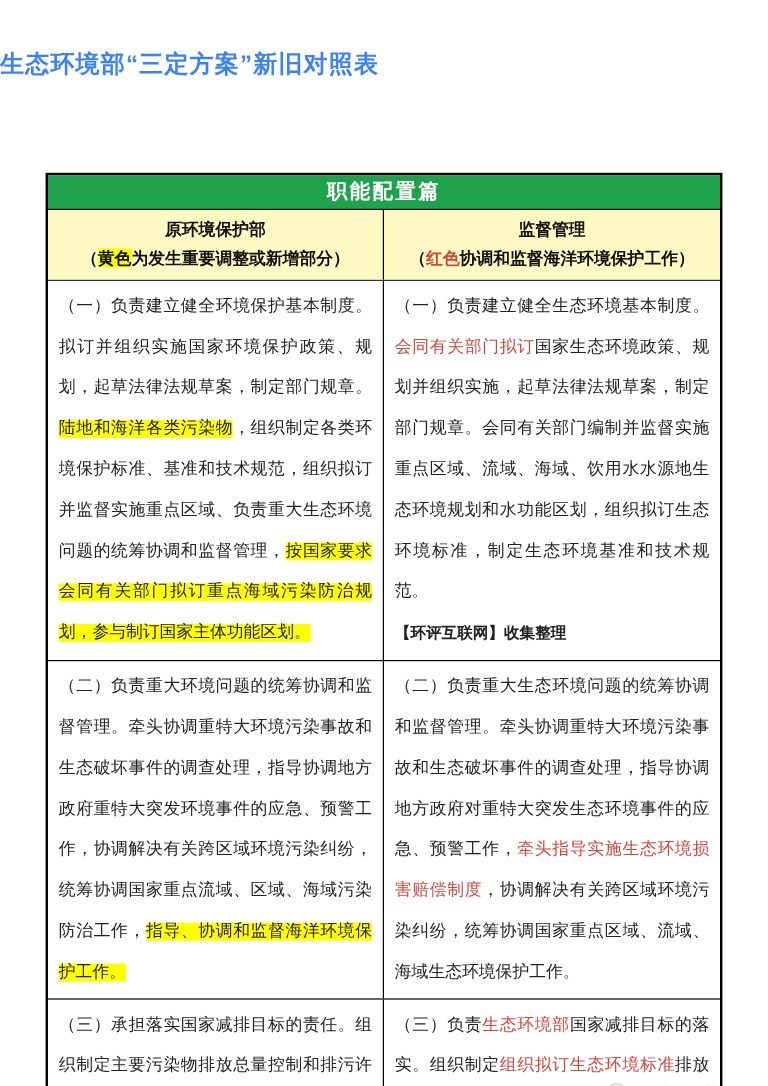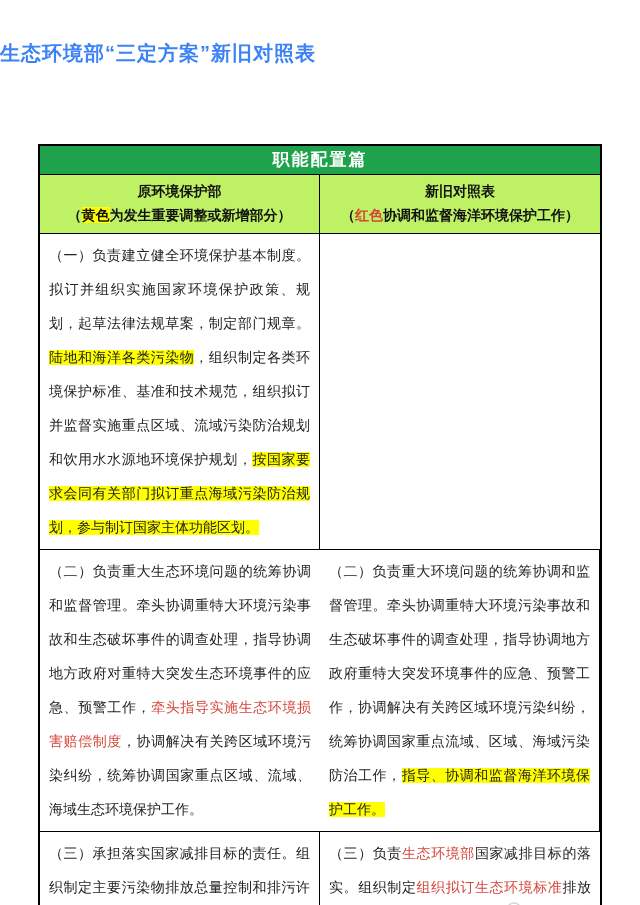--- a/index.html
+++ b/index.html
@@ -23,21 +23,21 @@
 
   .section-header{
     background:#1fa24c;color:#ffffff;text-align:center;
     font-family:"Liberation Sans","DejaVu Sans",sans-serif;
     font-size:17px;font-weight:bold;letter-spacing:2px;
     height:28px;line-height:28px;border-bottom:1px solid #000;
   }
 
   .col-header-row{display:flex;border-bottom:1px solid #000;}
   .col-header{
-    background:#bef264;width:50%;box-sizing:border-box;
+    background:#fef9c3;width:50%;box-sizing:border-box;
     text-align:center;padding:4px 2px 6px 2px;
     font-family:"Liberation Sans","DejaVu Sans",sans-serif;
     font-size:14px;font-weight:bold;line-height:24px;color:#111;
   }
   .col-header.left{border-right:1px solid #000;}
 
   .body-row{display:flex;border-bottom:1px solid #000;}
   .body-row:last-child{border-bottom:none;}
   .cell{
     width:50%;box-sizing:border-box;padding:5px 9px 4px 9px;
@@ -77,32 +77,33 @@
   <div class="doc-table">
 
     <div class="section-header">职能配置篇</div>
 
     <div class="col-header-row">
       <div class="col-header left">
         <div>原环境保护部</div>
         <div><span>（</span><span class="hl">黄色</span><span>为发生重要调整或新增部分）</span></div>
       </div>
       <div class="col-header">
-        <div>新旧对照表</div>
+        <div>监督管理</div>
         <div><span>（</span><span class="red">红色</span><span>协调和监督海洋环境保护工作）</span></div>
       </div>
     </div>
 
     <div class="body-row row-1">
-      <div class="cell left"><span>（一）负责建立健全环境保护基本制度。拟订并组织实施国家环境保护政策、规划，起草法律法规草案，制定部门规章。</span><span class="hl">陆地和海洋各类污染物</span><span>，组织制定各类环境保护标准、基准和技术规范，组织拟订并监督实施重点区域、流域污染防治规划和饮用水水源地环境保护规划，</span><span class="hl">按国家要求会同有关部门拟订重点海域污染防治规划，参与制订国家主体功能区划。</span></div>
+      <div class="cell left"><span>（一）负责建立健全环境保护基本制度。拟订并组织实施国家环境保护政策、规划，起草法律法规草案，制定部门规章。</span><span class="hl">陆地和海洋各类污染物</span><span>，组织制定各类环境保护标准、基准和技术规范，组织拟订并监督实施重点区域、负责重大生态环境问题的统筹协调和监督管理，</span><span class="hl">按国家要求会同有关部门拟订重点海域污染防治规划，参与制订国家主体功能区划。</span></div>
+      <div class="cell"><span>（一）负责建立健全生态环境基本制度。</span><span class="red">会同有关部门拟订</span><span>国家生态环境政策、规划并组织实施，起草法律法规草案，制定部门规章。会同有关部门编制并监督实施重点区域、流域、海域、饮用水水源地生态环境规划和水功能区划，组织拟订生态环境标准，制定生态环境基准和技术规范。</span><br><span class="bold">【环评互联网】收集整理</span></div>
     </div>
 
     <div class="body-row row-2">
+      <div class="cell left"><span>（二）负责重大环境问题的统筹协调和监督管理。牵头协调重特大环境污染事故和生态破坏事件的调查处理，指导协调地方政府重特大突发环境事件的应急、预警工作，协调解决有关跨区域环境污染纠纷，统筹协调国家重点流域、区域、海域污染防治工作，</span><span class="hl">指导、协调和监督海洋环境保护工作。</span></div>
       <div class="cell"><span>（二）负责重大生态环境问题的统筹协调和监督管理。牵头协调重特大环境污染事故和生态破坏事件的调查处理，指导协调地方政府对重特大突发生态环境事件的应急、预警工作，</span><span class="red">牵头指导实施生态环境损害赔偿制度</span><span>，协调解决有关跨区域环境污染纠纷，统筹协调国家重点区域、流域、海域生态环境保护工作。</span></div>
-      <div class="cell left"><span>（二）负责重大环境问题的统筹协调和监督管理。牵头协调重特大环境污染事故和生态破坏事件的调查处理，指导协调地方政府重特大突发环境事件的应急、预警工作，协调解决有关跨区域环境污染纠纷，统筹协调国家重点流域、区域、海域污染防治工作，</span><span class="hl">指导、协调和监督海洋环境保护工作。</span></div>
     </div>
 
     <div class="body-row row-3">
       <div class="cell left"><span>（三）承担落实国家减排目标的责任。组织制定主要污染物排放总量控制和排污许可证制度并监督实施，提出实施总量控制的污染物名称</span></div>
       <div class="cell"><span>（三）负责</span><span class="red">生态环境部</span><span>国家减排目标的落实。组织制定</span><span class="red">组织拟订生态环境标准</span><span>排放总量控制、排污许可证制度并监督实施，</span></div>
     </div>
 
   </div>
 
   <div class="footer">

